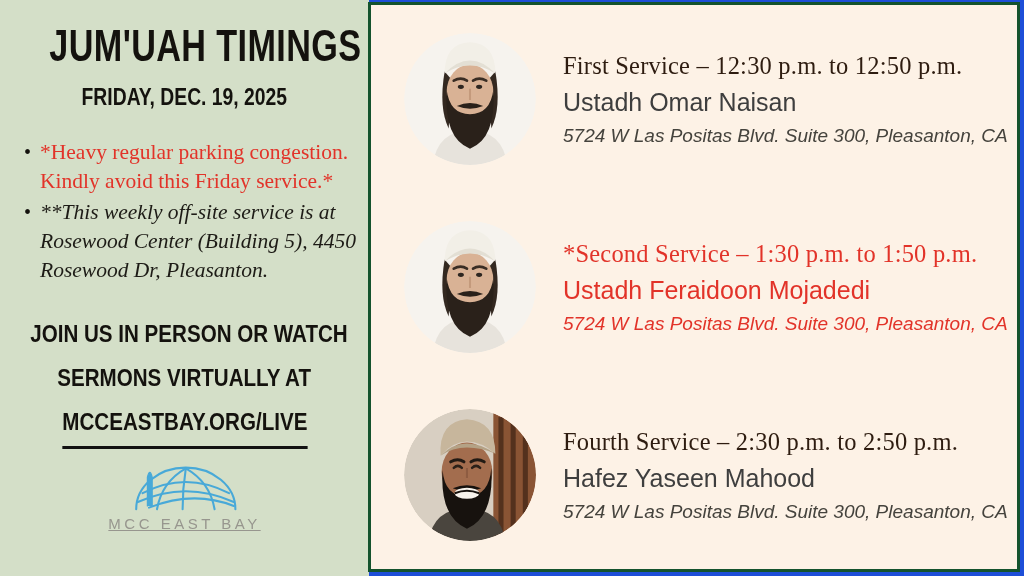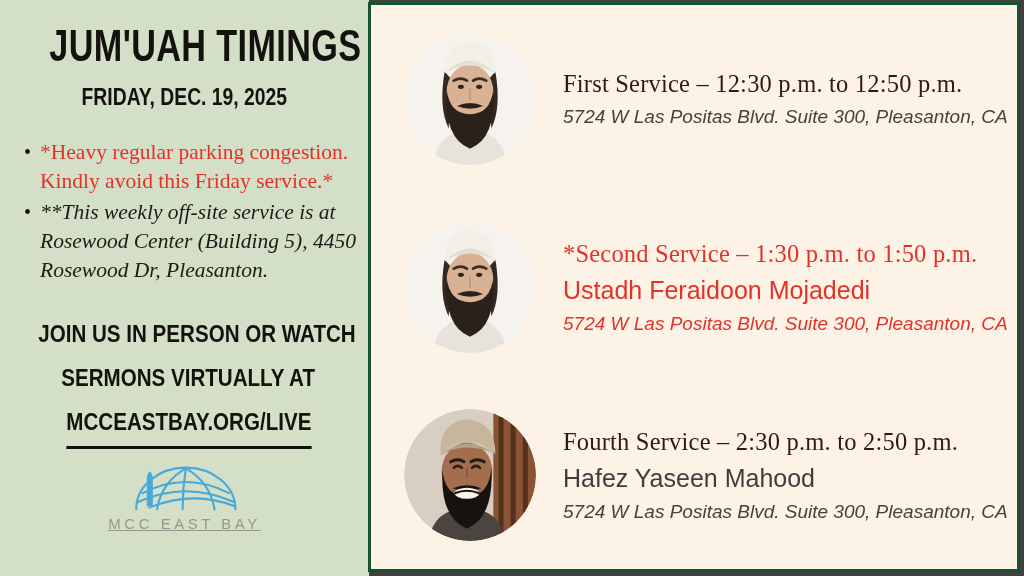--- a/index.html
+++ b/index.html
@@ -1,36 +1,36 @@
 <!DOCTYPE html>
 <html><head>
 <meta charset="utf-8">
 <style>
   html,body{margin:0;padding:0;}
   body{width:1024px;height:576px;overflow:hidden;}
-  .canvas{position:relative;width:1024px;height:576px;background:#404040;
+  .canvas{position:relative;width:1024px;height:576px;background:#1d4ed8;
           font-family:"Liberation Sans",sans-serif;color:#16140f;}
 
   
   .left{position:absolute;left:0;top:0;width:369px;height:576px;background:#d4dfc8;}
   .cond{display:inline-block;transform:scaleX(0.76);transform-origin:center;white-space:nowrap;}
   .cond2{display:inline-block;transform:scaleX(0.84);transform-origin:center;white-space:nowrap;}
   .main-title{margin:22px 0 0;text-align:center;font-size:45px;line-height:1.05;
               font-weight:bold;color:#14120e;letter-spacing:0.5px;}
   .date{margin-top:15px;text-align:center;font-size:23px;font-weight:bold;color:#14120e;}
   .notes{margin:27px 6px 0 24px;padding:0;list-style:none;
          font-family:"Liberation Serif",serif;font-size:21.5px;line-height:1.33;}
   .notes li{display:flex;gap:9px;margin-bottom:3px;}
   .marker{flex:0 0 auto;font-size:20px;padding-top:1px;color:#14120e;}
   .note-body{margin:0;}
   .note-red{color:#e23329;}
   .note-red .u{text-underline-offset:3px;}
   .note-italic{font-style:italic;color:#1d1b16;}
   .join{margin-top:28px;text-align:center;font-weight:bold;font-size:24.5px;
-        color:#14120e;line-height:1.8;padding-left:8px;}
+        color:#14120e;line-height:1.8;}
   .join .with-underline{border-bottom:3px solid #111;padding-bottom:1px;}
   .logo{margin-top:9px;text-align:center;}
   .logo svg{width:142px;height:56px;display:block;margin:0 auto;}
   .logo-text{color:#97968e;font-size:15px;letter-spacing:3.5px;margin-top:1px;
              font-family:"Liberation Sans",sans-serif;text-decoration:underline;}
 
   
   .right{position:absolute;left:368px;top:2px;width:652px;height:570px;box-sizing:border-box;
          background:#fdf2e6;border:3px solid #14532d;
          display:flex;flex-direction:column;}
@@ -141,20 +141,21 @@
   </aside>
 
   <main class="right">
 
     <div class="service-row">
       <svg class="avatar" viewBox="0 0 130 130">
           <use href="#avatar-a"></use>
         </svg>
       <div class="service-text">
         <div class="service-title">First Service – 12:30 p.m. to 12:50 p.m.</div>
+        <div class="service-name">Ustadh Omar Naisan</div>
         <div class="service-address">5724 W Las Positas Blvd. Suite 300, Pleasanton, CA</div>
       </div>
     </div>
 
     <div class="service-row svc-red">
       <svg class="avatar" viewBox="0 0 130 130">
           <use href="#avatar-a"></use>
         </svg>
       <div class="service-text">
         <div class="service-title">*Second Service – 1:30 p.m. to 1:50 p.m.</div>

